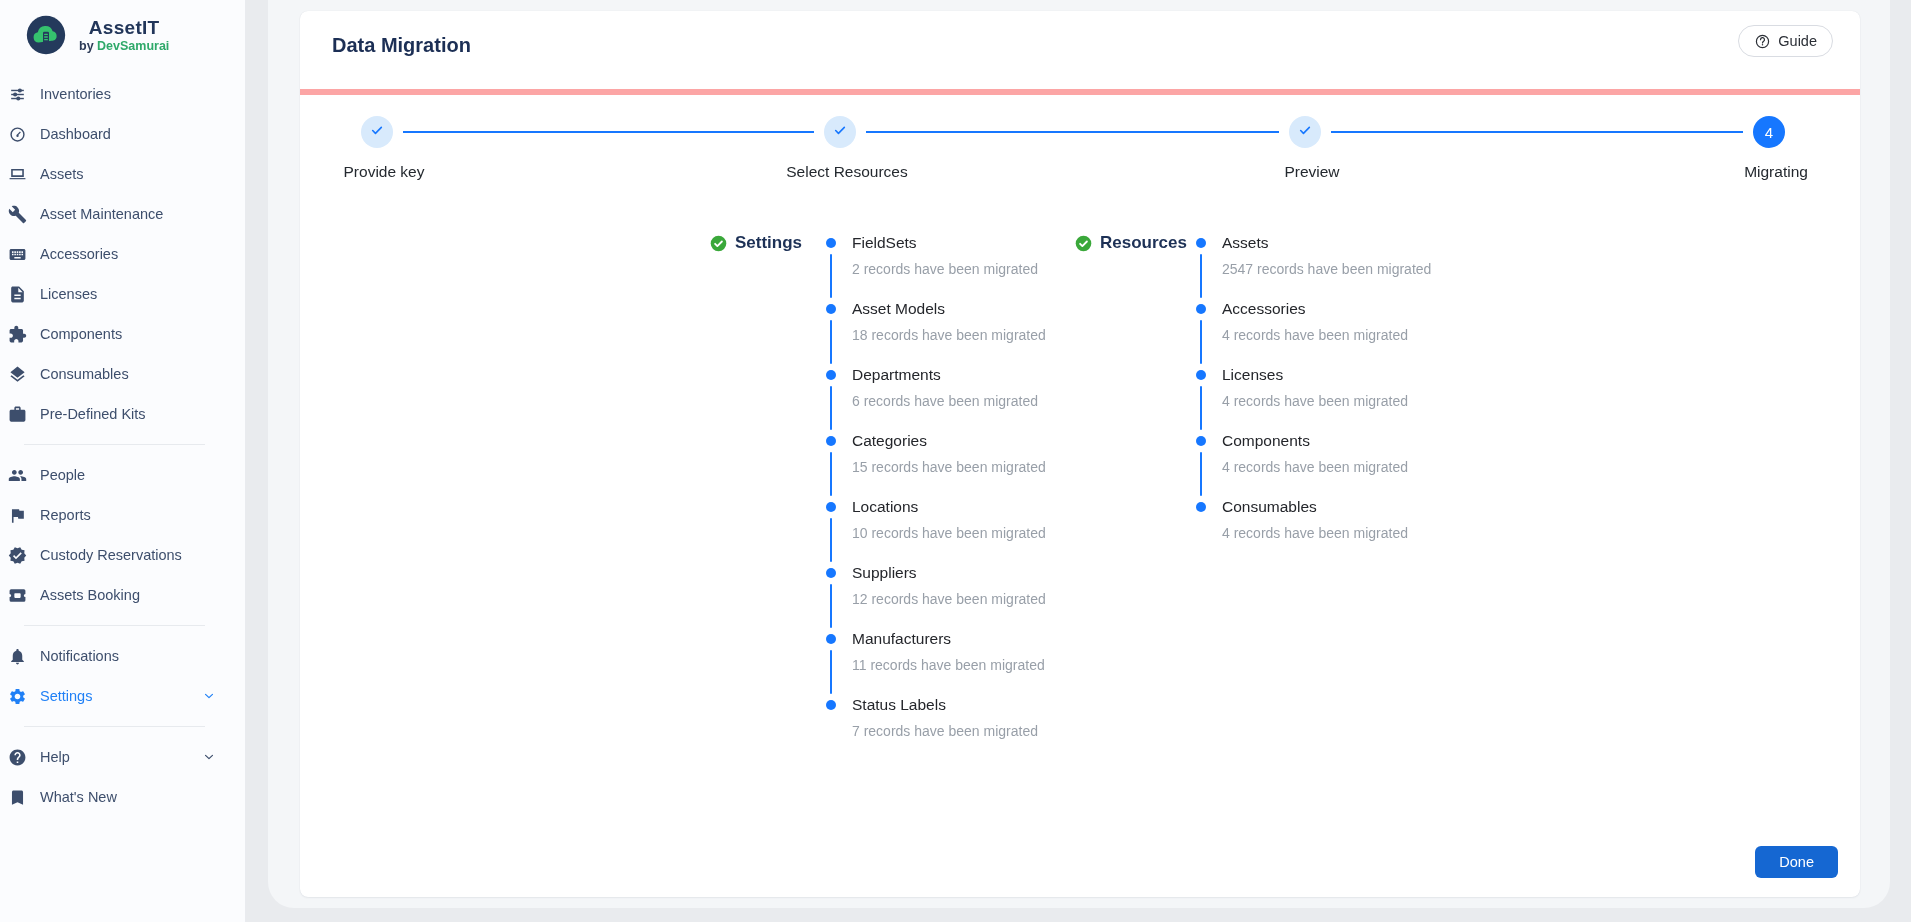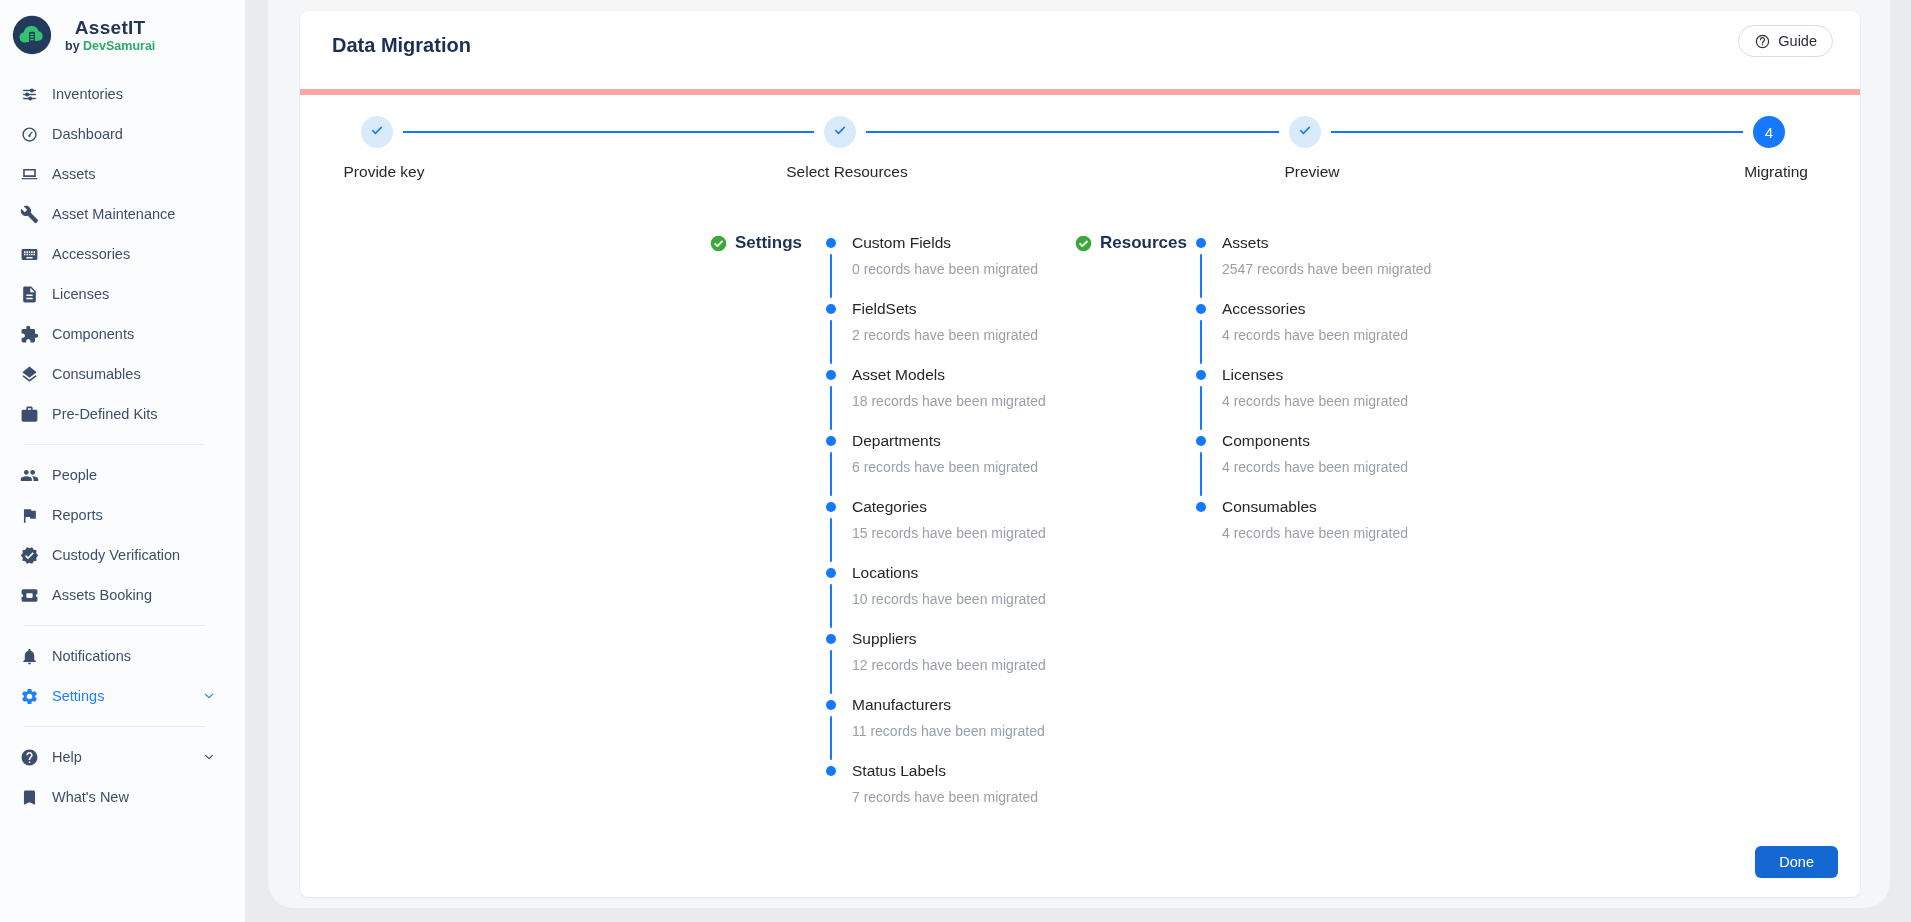--- a/index.html
+++ b/index.html
@@ -8,29 +8,29 @@
     width:1911px;height:922px;position:relative;overflow:hidden;
     background:#e9ebee;
     font-family:"Liberation Sans", sans-serif;
     -webkit-font-smoothing:antialiased;
   }
   
   .sidebar{
     position:absolute;left:0;top:0;width:246px;height:922px;z-index:3;
     background:#fbfcfe;border-right:1px solid #e9ebef;box-sizing:border-box;
   }
-  .brand{display:flex;align-items:center;gap:13px;padding:15px 10px 9px 12px;cursor:pointer}
+  .brand{display:flex;align-items:center;gap:13px;padding:15px 10px 9px 26px;cursor:pointer}
   .brand-logo svg{width:40px;height:40px;display:block}
   .brand-text{display:flex;flex-direction:column;align-items:center}
   .brand-name{font-size:19px;font-weight:700;color:var(--navy);letter-spacing:.3px;line-height:22px}
   .brand-sub{font-size:12.5px;font-weight:700;color:#2c3b57;line-height:15px}
   .brand-sub .green{color:var(--brand-green)}
   .nav{padding-top:10px}
   .nav-item{
-    display:flex;align-items:center;height:40px;padding:0 14px 0 20px;
+    display:flex;align-items:center;height:40px;padding:0 14px 0 8px;
     color:var(--sidebar-text);font-size:14.5px;font-weight:500;cursor:pointer;white-space:nowrap;
   }
   .nav-item.active{color:var(--active)}
   .nav-icon{width:19px;height:19px;margin-right:13px;display:flex;flex:none}
   .nav-icon svg{width:19px;height:19px;fill:currentColor}
   .nav-chevron{margin-left:auto;margin-right:14px;width:16px;height:16px;display:flex}
   .nav-chevron svg{width:16px;height:16px;fill:currentColor}
   .nav-divider{height:1px;background:#e7eaee;margin:10px 40px 10px 24px}
   
   .panel{
@@ -205,21 +205,21 @@
               </svg>
             </span>
             <span class="nav-label">Reports</span>
           </div>
           <div class="nav-item">
             <span class="nav-icon">
               <svg viewBox="0 0 24 24">
                 <path d="M23 12l-2.44-2.79.34-3.69-3.61-.82-1.89-3.2L12 2.96 8.6 1.5 6.71 4.69 3.1 5.5l.34 3.7L1 12l2.44 2.79-.34 3.7 3.61.82L8.6 22.5l3.4-1.47 3.4 1.46 1.89-3.19 3.61-.82-.34-3.69L23 12zm-12.91 4.72l-3.8-3.81 1.48-1.48 2.32 2.33 5.85-5.87 1.48 1.48-7.33 7.35z"></path>
               </svg>
             </span>
-            <span class="nav-label">Custody Verification</span>
+            <span class="nav-label">Custody Reservations</span>
           </div>
           <div class="nav-item">
             <span class="nav-icon">
               <svg viewBox="0 0 24 24">
                 <path d="M22 10V6a2 2 0 0 0-2-2H4a2 2 0 0 0-2 2v4a2 2 0 0 1 0 4v4a2 2 0 0 0 2 2h16a2 2 0 0 0 2-2v-4a2 2 0 0 1 0-4z"></path>
                 <rect x="8" y="9" width="8" height="6" rx="1" fill="#fbfcfe"></rect>
               </svg>
             </span>
             <span class="nav-label">Assets Booking</span>
           </div>
@@ -328,26 +328,20 @@
                 <circle cx="12" cy="12" r="11" fill="var(--success)"></circle>
                 <path d="M7.2 12.4l3.2 3.2 6.4-6.4" fill="none" stroke="#fff" stroke-width="2.6" stroke-linecap="round" stroke-linejoin="round"></path>
               </svg>
             </span>
             <span class="tl-col-title">Settings</span>
           </div>
           <div class="tl-list" style="left: 526px; top: 221px;">
             <div class="tl-item">
               <span class="tl-dot"></span>
               <span class="tl-line"></span>
-              <div class="tl-title">Custom Fields</div>
-              <div class="tl-sub">0 records have been migrated</div>
-            </div>
-            <div class="tl-item">
-              <span class="tl-dot"></span>
-              <span class="tl-line"></span>
               <div class="tl-title">FieldSets</div>
               <div class="tl-sub">2 records have been migrated</div>
             </div>
             <div class="tl-item">
               <span class="tl-dot"></span>
               <span class="tl-line"></span>
               <div class="tl-title">Asset Models</div>
               <div class="tl-sub">18 records have been migrated</div>
             </div>
             <div class="tl-item">

